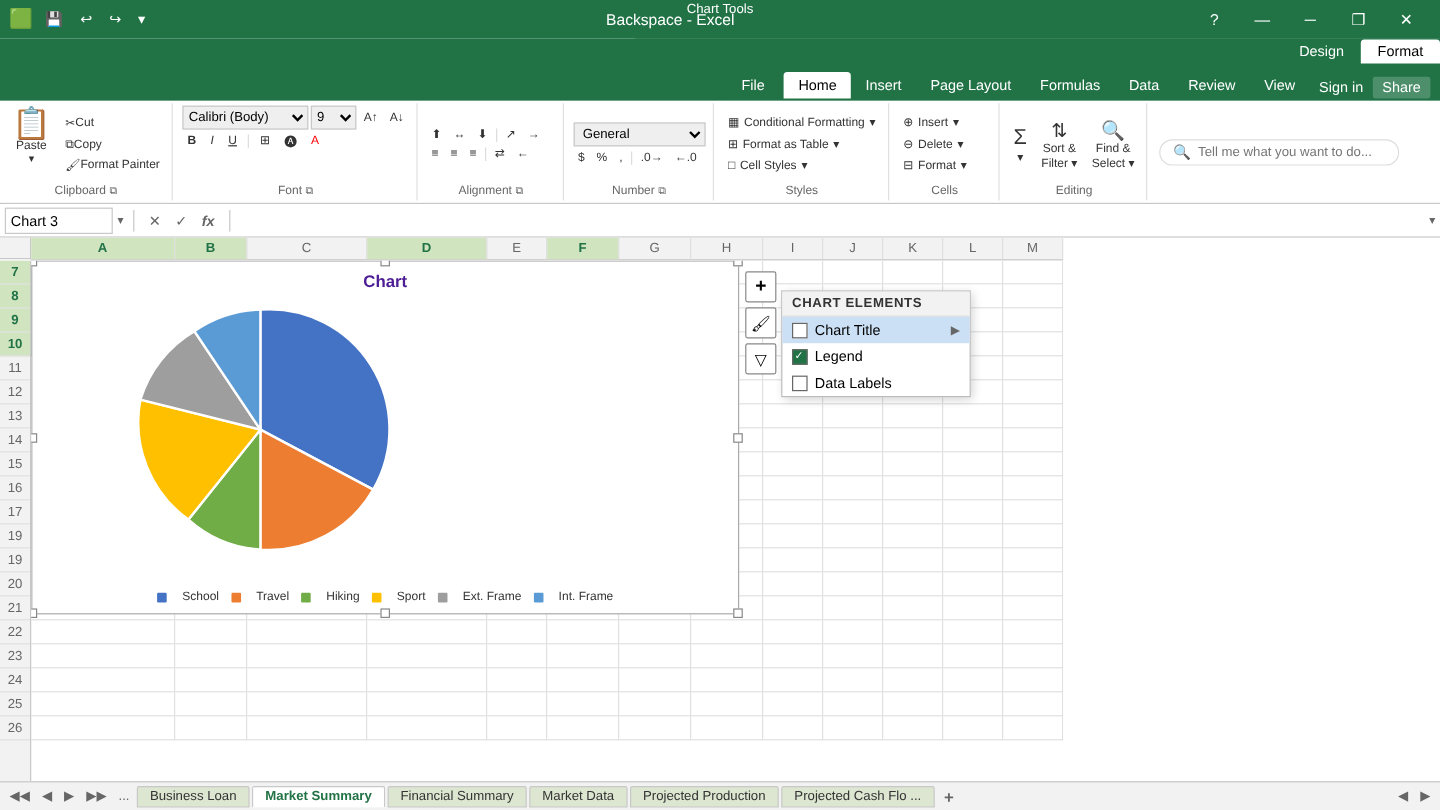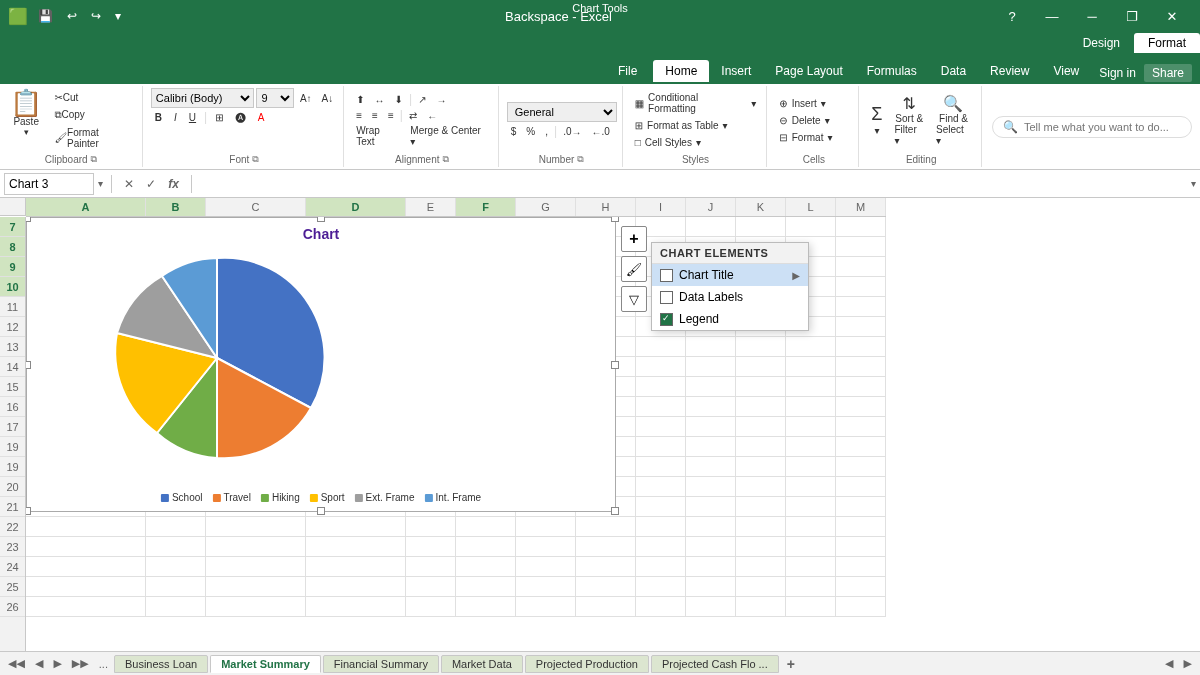--- a/index.html
+++ b/index.html
@@ -247,21 +247,21 @@
       left: 50%;
       transform: translateX(-50%);
       display: flex;
       gap: 12px;
       font-size: 10px;
       color: #333;
     }
     .legend-item {
       display: flex;
       align-items: center;
-      gap: 3px;
+      gap: 13px;
     }
     .legend-dot {
       width: 8px;
       height: 8px;
       border-radius: 1px;
       flex-shrink: 0;
     }
 
     
     #sheet-tabs {
@@ -493,24 +493,20 @@
         <span class="small-btn">↗</span>
         <span class="small-btn">→</span>
       </div>
       <div class="ribbon-row">
         <span class="small-btn">≡</span>
         <span class="small-btn">≡</span>
         <span class="small-btn">≡</span>
         <span style="color:#ddd;">|</span>
         <span class="small-btn">⇄</span>
         <span class="small-btn">←</span>
-      </div>
-      <div class="ribbon-row">
-        <div class="small-btn" style="font-size:10px;">Wrap Text</div>
-        <div class="small-btn" style="font-size:10px;"><span>Merge &amp; Center</span> ▾</div>
       </div>
     </div>
     <div class="ribbon-group-label">
       <span>Alignment</span>
       <span style="font-size:9px;">⧉</span>
     </div>
   </div>
 
   <div class="ribbon-group" style="min-width:110px;">
     <div style="flex:1; width:100%; display:flex; flex-direction:column; gap:2px; justify-content:center;">
@@ -1043,26 +1039,26 @@
         </div>
 
         <div id="chart-elements-popup" style="position:absolute; left:625px; top:25px; background:#fff; border:1px solid #bbb; box-shadow:2px 2px 8px rgba(0,0,0,0.18); width:158px; z-index:20; font-size:12px;">
           <div class="popup-header">CHART ELEMENTS</div>
           <div class="popup-item highlighted">
             <div class="popup-checkbox" style="border:1px solid #666; width:13px; height:13px;"></div>
             <span>Chart Title</span>
             <span class="arrow" style="margin-left:auto;">▶</span>
           </div>
           <div class="popup-item">
+            <div class="popup-checkbox checked" style="width:13px; height:13px;"></div>
+            <span>Legend</span>
+          </div>
+          <div class="popup-item">
             <div class="popup-checkbox" style="border:1px solid #666; width:13px; height:13px;"></div>
             <span>Data Labels</span>
-          </div>
-          <div class="popup-item">
-            <div class="popup-checkbox checked" style="width:13px; height:13px;"></div>
-            <span>Legend</span>
           </div>
         </div>
 
       </div>
     </div>
   </div>
 </div>
 
 <div id="sheet-tabs">
   <span class="tab-nav-btn">◀◀</span>

